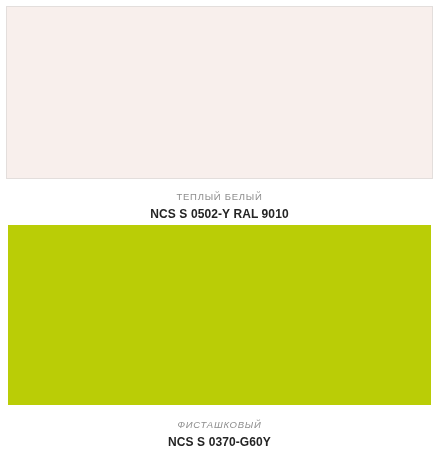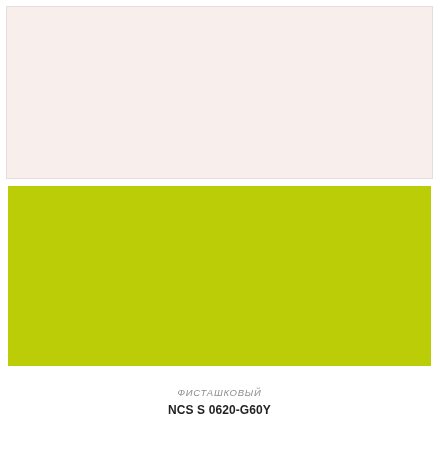--- a/index.html
+++ b/index.html
@@ -118,25 +118,29 @@
 </style>
 </head>
 <body>
 
 <div class="card">
 
   <div class="swatch-block swatch-block--first">
     <div class="swatch swatch--warm-white" style="background: rgb(248, 239, 236); border-color: rgb(227, 222, 220);"></div>
   </div>
 
+  <div class="caption caption--first">
+    <span class="caption__name" style="color: rgb(141, 141, 141);">ТЕПЛЫЙ БЕЛЫЙ</span>
+    <span class="caption__code" style="color: rgb(36, 36, 36);">NCS S 0502-Y RAL 9010</span>
+  </div>
 
   <div class="swatch-block swatch-block--second">
     <div class="swatch swatch--pistachio" style="background: rgb(186, 205, 6);"></div>
   </div>
 
   <div class="caption caption--second">
     <span class="caption__name" style="color: rgb(141, 141, 141); font-style: italic;">ФИСТАШКОВЫЙ</span>
-    <span class="caption__code" style="color: rgb(36, 36, 36);">NCS S 0620-G60Y</span>
+    <span class="caption__code" style="color: rgb(36, 36, 36);">NCS S 0370-G60Y</span>
   </div>
 
   <div class="spacer"></div>
 
 </div>
 
 </body></html>

